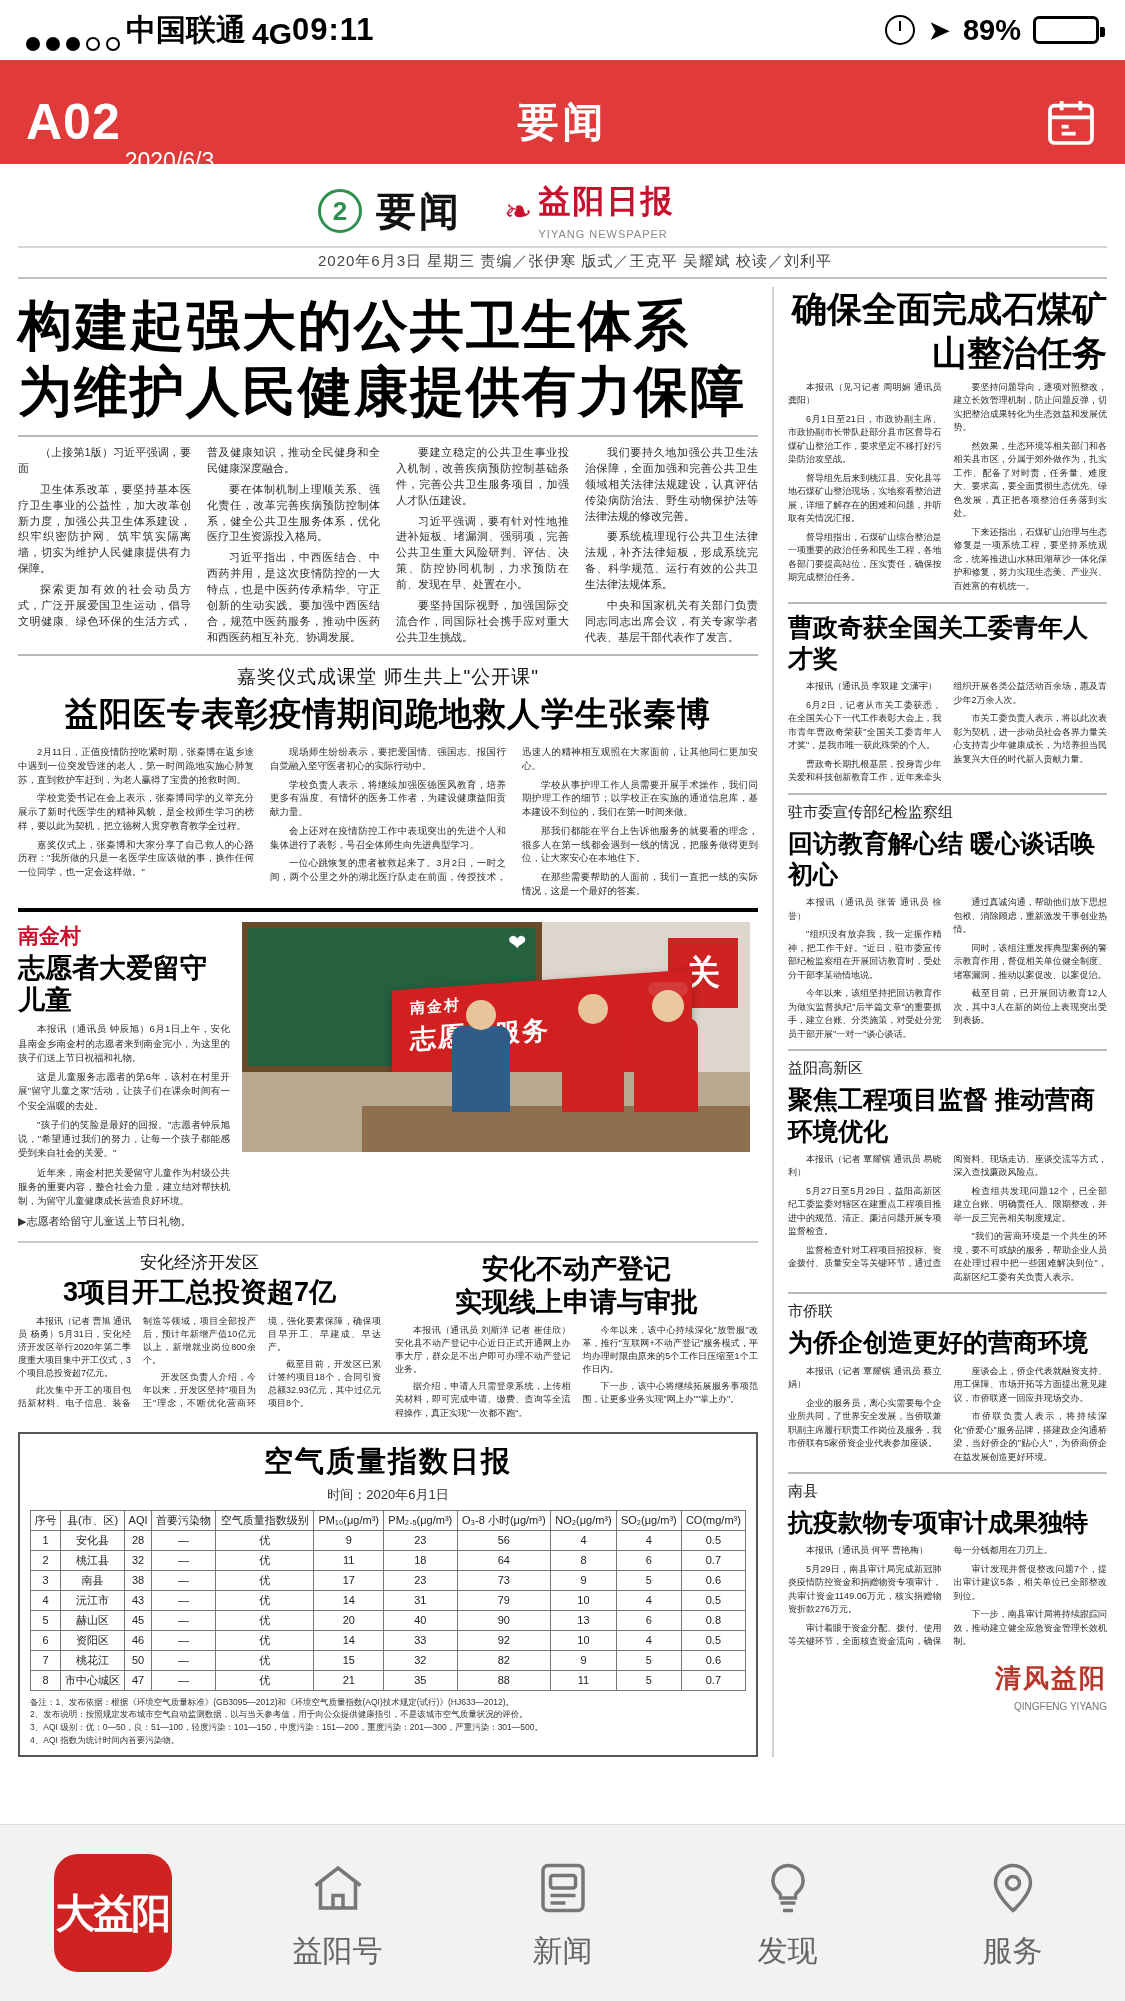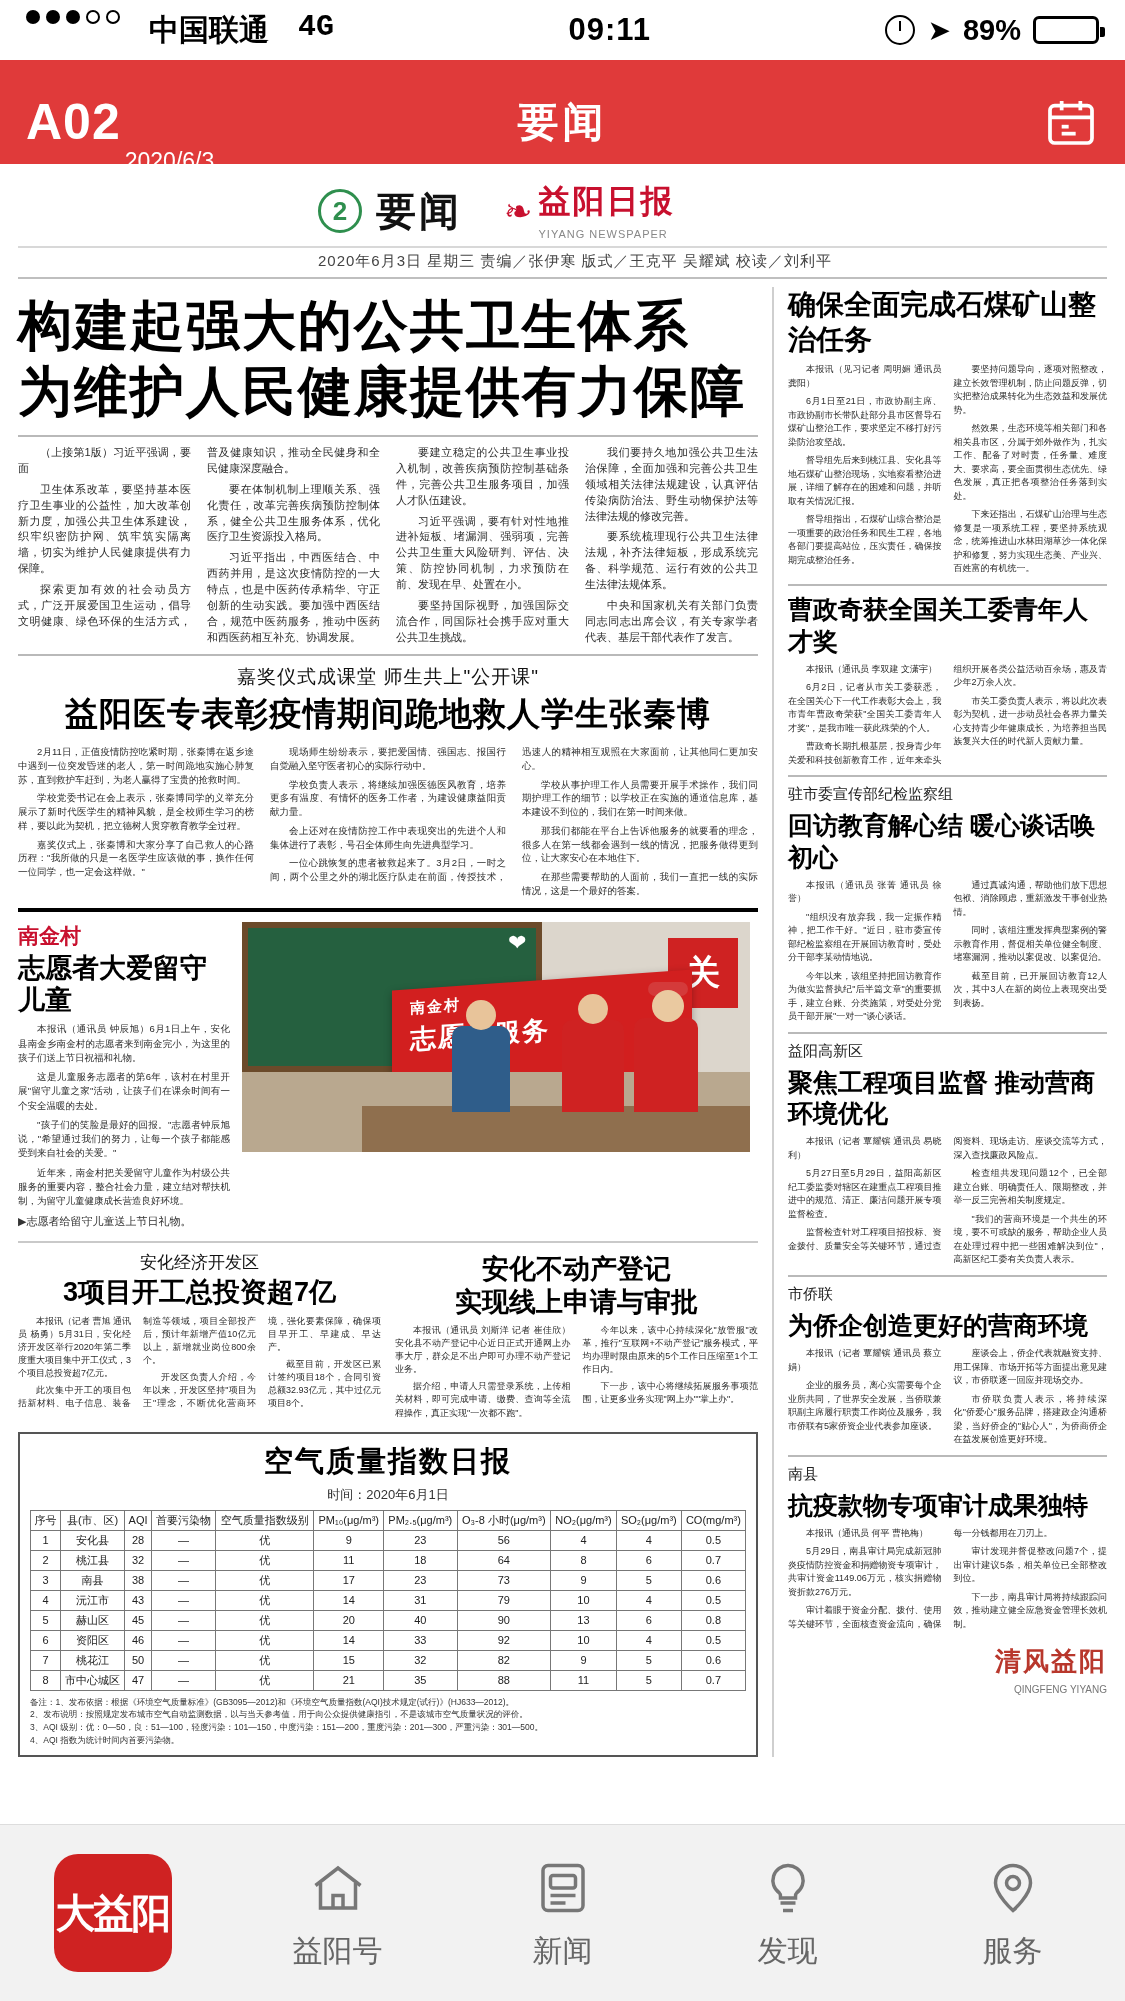--- a/index.html
+++ b/index.html
@@ -9,25 +9,25 @@
     background:#ffffff;overflow:hidden;
   }
   .phone{position:relative;width:1125px;height:2001px;}
 
   
   .statusbar{
     height:60px;background:#ffffff;display:flex;align-items:center;
     padding:0 26px;box-sizing:border-box;font-size:30px;color:#000;
     font-weight:bold;
   }
-  .sb-left{display:flex;align-items:flex-start;gap:29px;font-family:Liberation Mono, monospace;}
+  .sb-left{display:flex;align-items:flex-end;gap:6px;}
   .dots{display:flex;align-items:center;gap:6px;}
   .dot{width:14px;height:14px;border-radius:50%;background:#000;}
   .dot.hollow{background:transparent;border:2px solid #000;box-sizing:border-box;}
-  .sb-center{flex:1;text-align:center;font-size:31px;letter-spacing:1px;}
+  .sb-center{flex:1;text-align:left;font-size:31px;letter-spacing:1px;}
   .sb-right{display:flex;align-items:center;gap:12px;font-size:29px;}
   .lock-ico{width:30px;height:30px;border:2px solid #000;border-radius:50%;
     box-sizing:border-box;position:relative;}
   .lock-ico:after{content:"";position:absolute;left:50%;top:4px;width:2px;height:10px;
     background:#000;transform:translateX(-50%);}
   .arrow-ico{font-size:28px;transform:rotate(0deg);}
   .batt{width:66px;height:28px;border:3px solid #000;border-radius:6px;position:relative;
     box-sizing:border-box;padding:3px;}
   .batt:after{content:"";position:absolute;right:-9px;top:8px;width:5px;height:10px;
     background:#000;border-radius:0 2px 2px 0;}
@@ -138,21 +138,21 @@
   .aqi{margin-top:12px;border:2px solid #555;padding:8px 10px;box-sizing:border-box;}
   .aqi-title{text-align:center;font-size:29px;font-weight:bold;letter-spacing:2px;}
   .aqi-sub{text-align:center;font-size:13px;color:#333;margin:4px 0 6px;}
   table.aqi-t{width:100%;border-collapse:collapse;font-size:11px;color:#222;}
   table.aqi-t th,table.aqi-t td{border:1px solid #777;padding:2px 3px;text-align:center;
     white-space:nowrap;}
   table.aqi-t th{font-weight:normal;}
   .aqi-note{font-size:8.5px;line-height:1.5;color:#333;margin-top:5px;}
 
   
-  .rh1{font-size:28px;font-weight:bold;line-height:1.25;margin:0 0 6px 0;}
+  .rh1{font-size:35px;font-weight:bold;line-height:1.25;margin:0 0 6px 0;text-align:right;}
   .rh2{font-size:25px;font-weight:bold;line-height:1.25;margin:6px 0 6px 0;}
   .rkick{font-size:15px;color:#222;margin-top:6px;}
   .rbody{columns:2;column-gap:12px;font-size:9px;line-height:1.5;color:#2b2b2b;text-align:justify;}
   .rbody p{margin:0 0 5px 0;text-indent:2em;}
   .stamp{margin-top:10px;text-align:right;}
   .stamp .s-txt{display:inline-block;font-size:26px;font-weight:bold;color:#b8372c;
     font-family:"Liberation Serif",serif;letter-spacing:2px;}
   .stamp .s-sub{font-size:10px;color:#777;}
 
   

